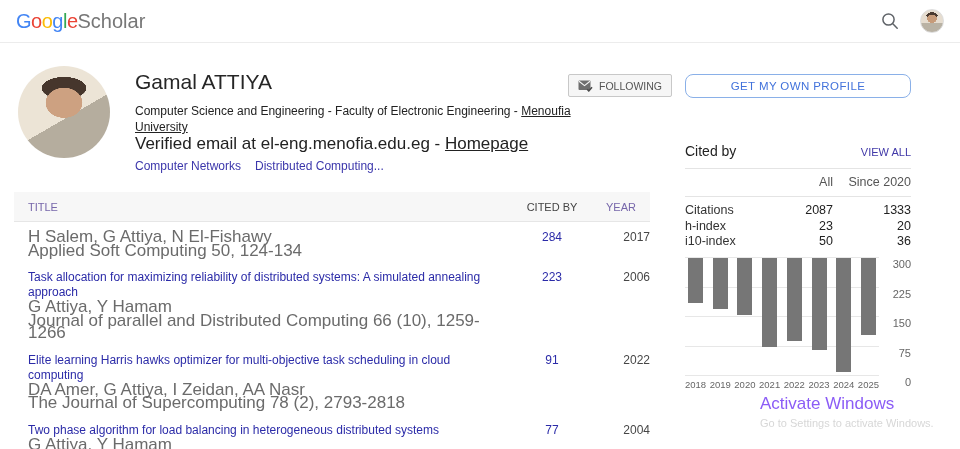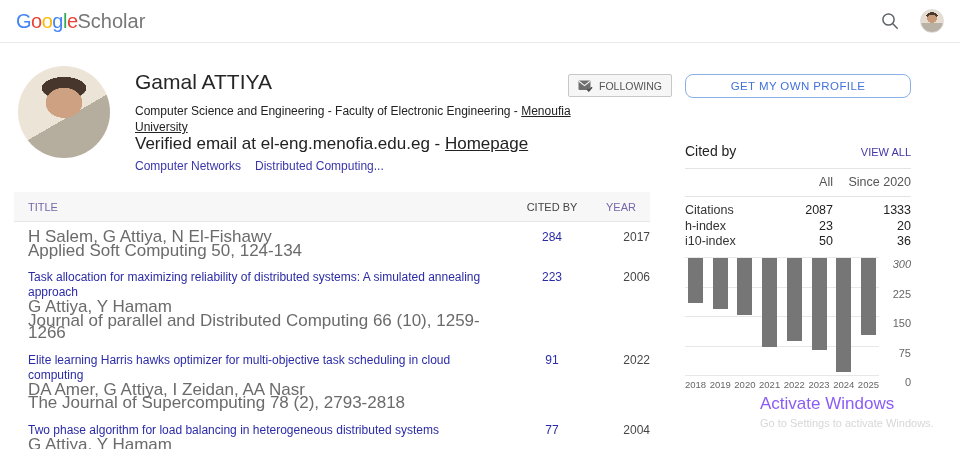--- a/index.html
+++ b/index.html
@@ -202,21 +202,21 @@
         <div class="bar-wrap">
           <div class="bar" style="height: 77px; background: rgb(118, 118, 118);"></div>
           <span class="bar-label">2025</span>
         </div>
       </div>
     <div class="chart-yaxis" id="chart-yaxis">
         <span class="ytick" style="bottom: -5px;">0</span>
         <span class="ytick" style="bottom: 24.5px;">75</span>
         <span class="ytick" style="bottom: 54px;">150</span>
         <span class="ytick" style="bottom: 83.5px;">225</span>
-        <span class="ytick" style="bottom: 113px; font-style: italic;">300</span>
+        <span class="ytick" style="bottom: 113px;">300</span>
       </div>
   </div>
 
   <div class="pub-table">
     <div class="pub-header">
       <span class="ph-title">TITLE</span>
       <span class="ph-cited">CITED BY</span>
       <span class="ph-year">YEAR</span>
     </div>
     <div id="pub-rows">

